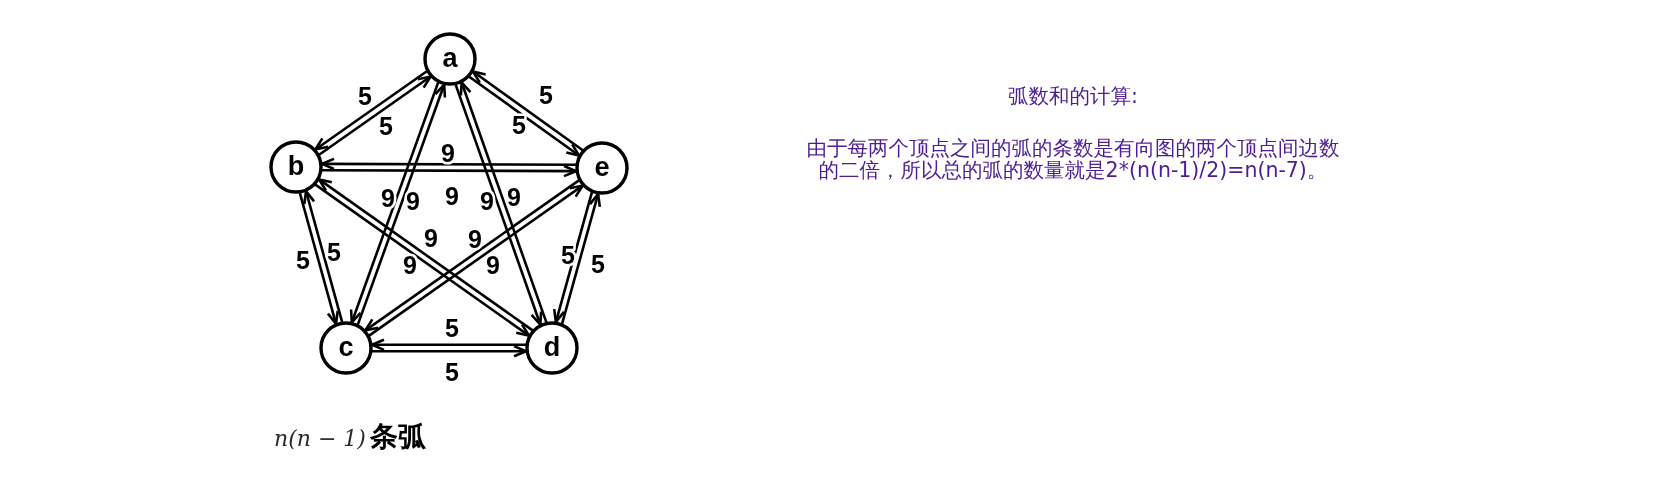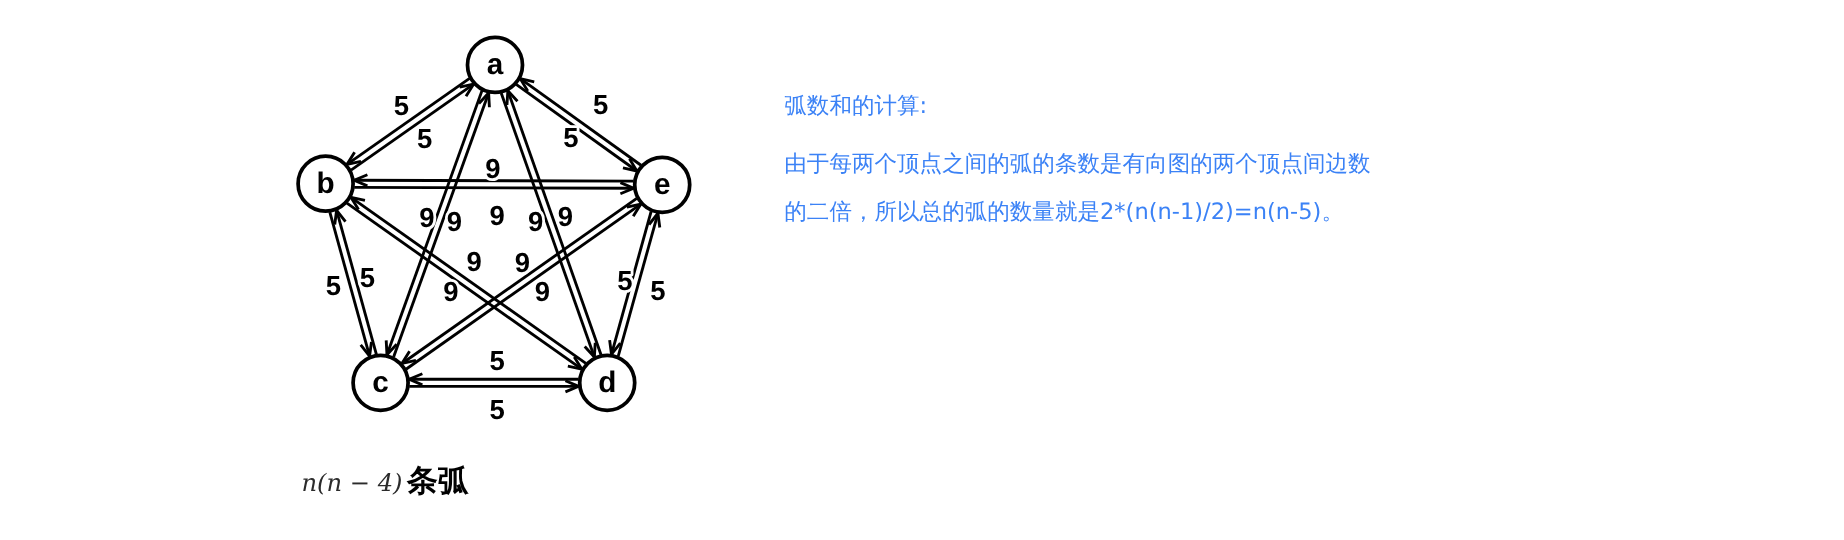--- a/index.html
+++ b/index.html
@@ -86,29 +86,30 @@
 
   #text-panel {
     position: absolute;
     left: 713px;
     top: 86px;
     width: 720px;
   }
   #text-panel .para {
     font-family: "DejaVu Sans", "Liberation Sans", sans-serif;
     font-size: 20.5px;
-    color: #3b82f6;
+    color: #4c1d95;
     line-height: 1.0;
     white-space: nowrap;
+    text-align: center;
   }
   #text-heading {
     margin-bottom: 31px;
   }
   #text-body-line1 {
-    margin-bottom: 24px;
+    margin-bottom: 2px;
   }
 </style>
 </head>
 <body>
 
 <div id="figure-panel">
   <svg id="graph-svg" width="700" height="420" viewBox="0 0 700 420" xmlns="http://www.w3.org/2000/svg">
     <g id="edges-group">
         <line x1="426.87560358754496" y1="71.30862667236431" x2="315.44967165608915" y2="149.4514880268918" class="edge-line"></line>
         <path d="M 328.15972937892894 146.7212073303186 L 315.44967165608915 149.4514880268918 L 322.3462706602292 138.43164582402457" class="arrow-head"></path>
@@ -211,21 +212,21 @@
         <text x="475" y="241" class="edge-weight" stroke="#ffffff" stroke-width="5" stroke-linejoin="round">9</text>
         <text x="475" y="241" class="edge-weight">9</text>
         <text x="410" y="267" class="edge-weight" stroke="#ffffff" stroke-width="5" stroke-linejoin="round">9</text>
         <text x="410" y="267" class="edge-weight">9</text>
         <text x="493" y="267" class="edge-weight" stroke="#ffffff" stroke-width="5" stroke-linejoin="round">9</text>
         <text x="493" y="267" class="edge-weight">9</text>
       </g>
   </svg>
 
   <div id="caption">
-    <span class="math"><span>n(n − 4)</span></span><span class="cn">条弧</span>
+    <span class="math"><span>n(n − 1)</span></span><span class="cn">条弧</span>
   </div>
 </div>
 
 <div id="text-panel">
   <div class="para" id="text-heading">弧数和的计算:</div>
   <div class="para" id="text-body-line1">由于每两个顶点之间的弧的条数是有向图的两个顶点间边数</div>
-  <div class="para" id="text-body-line2">的二倍，所以总的弧的数量就是2*(n(n-1)/2)=n(n-5)。</div>
+  <div class="para" id="text-body-line2">的二倍，所以总的弧的数量就是2*(n(n-1)/2)=n(n-7)。</div>
 </div>
 
 </body></html>

